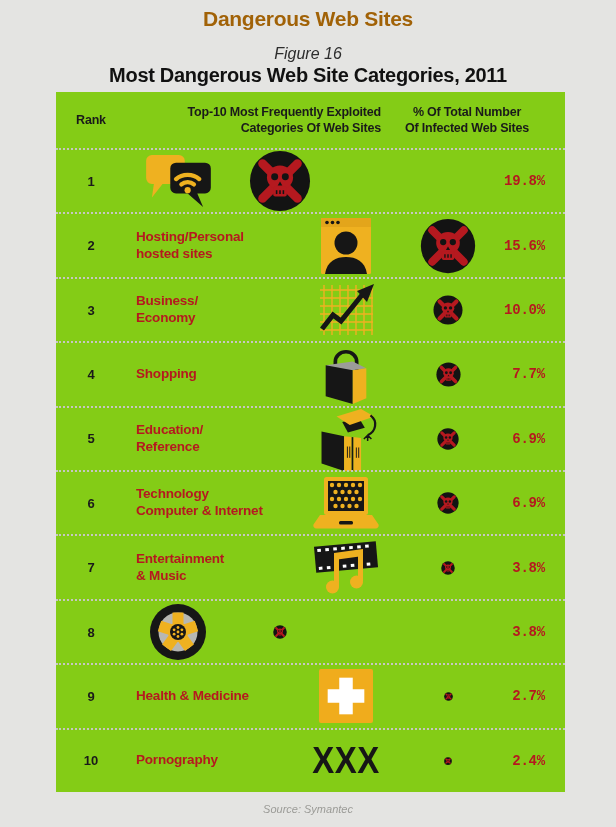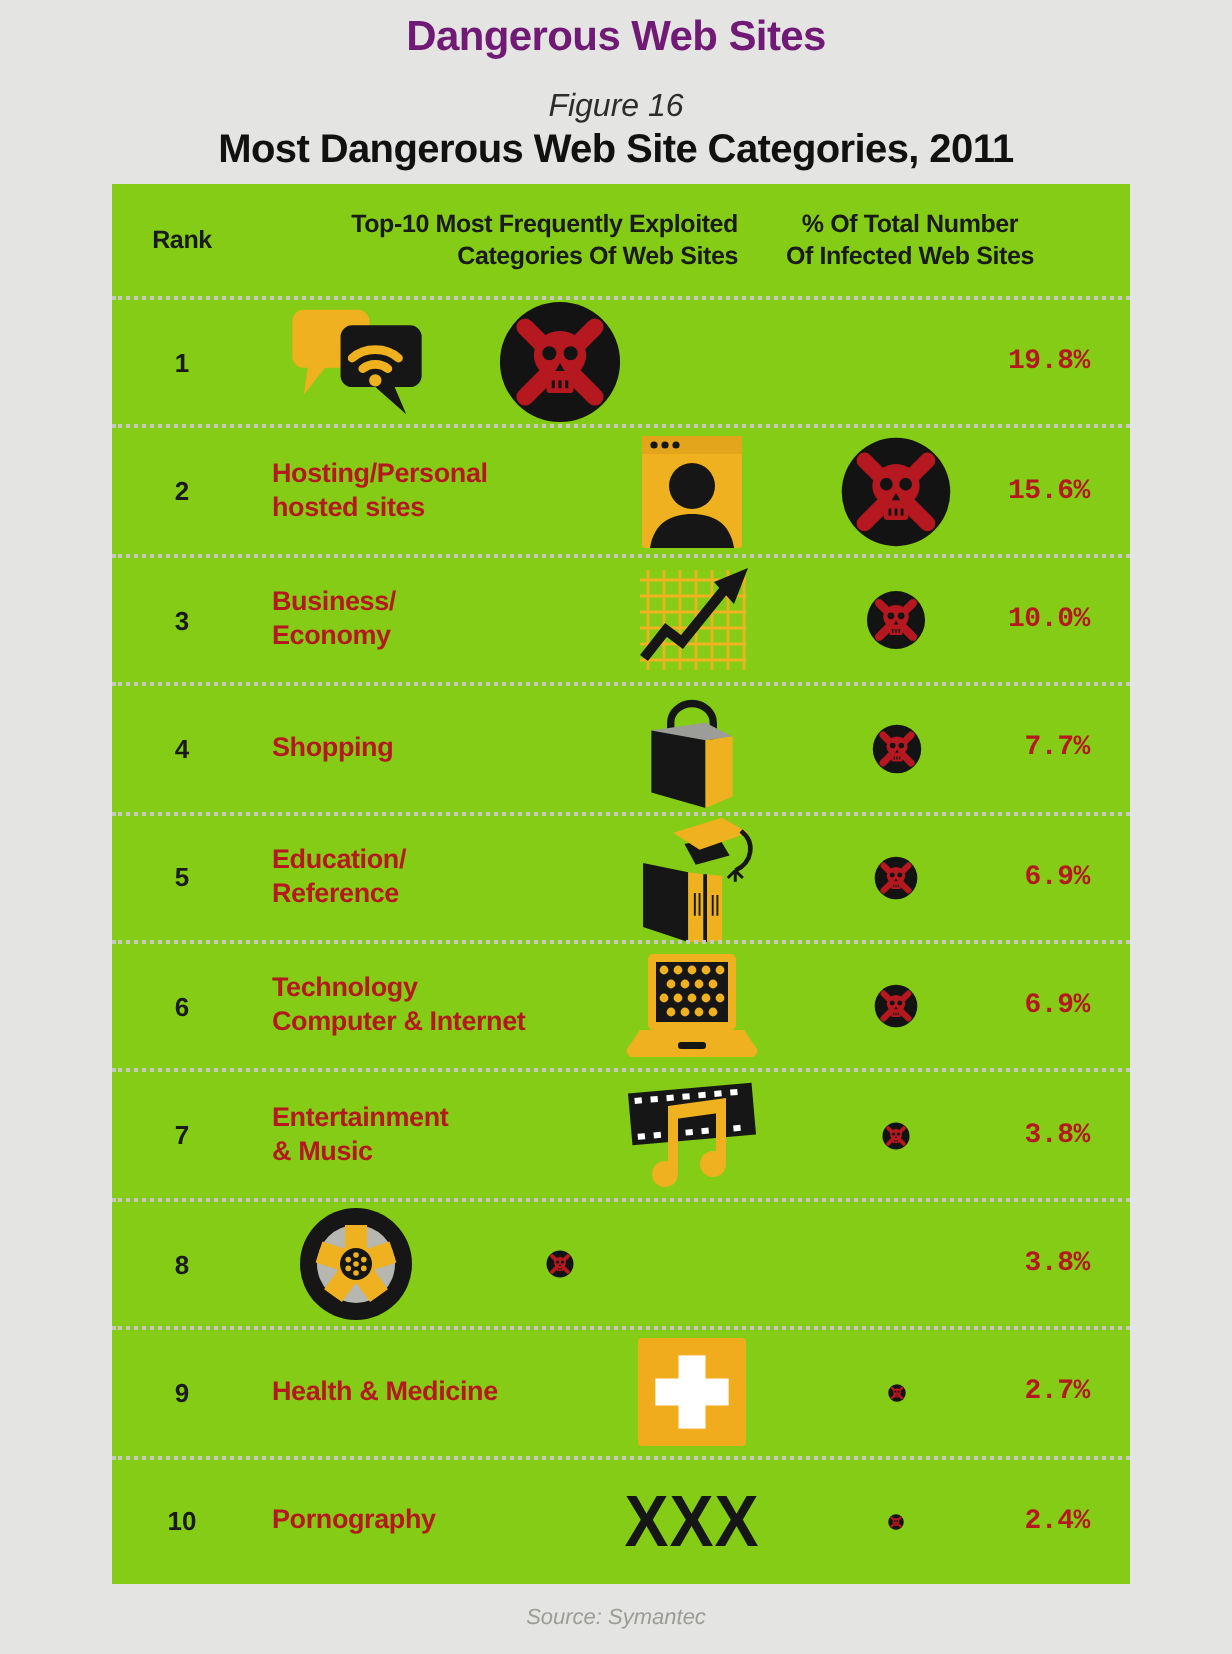--- a/index.html
+++ b/index.html
@@ -3,32 +3,32 @@
 <meta charset="utf-8">
 <style>
   html,body{margin:0;padding:0;}
   body{
     width:616px;height:827px;overflow:hidden;position:relative;
     background:#e4e4e2;
     font-family:"Liberation Sans","DejaVu Sans",sans-serif;
     color:#1a1a1a;
   }
   .masthead{text-align:center;}
-  .title{margin:7px 0 0;font-size:21px;font-weight:bold;letter-spacing:-0.3px;color:#701a75;}
+  .title{margin:7px 0 0;font-size:21px;font-weight:bold;letter-spacing:-0.3px;color:#a16207;}
   .figure-label{margin:14px 0 0;font-size:16px;font-style:italic;color:#2d2d2d;}
   .subtitle{margin:1px 0 0;font-size:20px;font-weight:bold;letter-spacing:-0.3px;color:#111;}
   .card{
     position:absolute;left:56px;top:92px;width:509px;height:700px;
     background:#84cc16;display:flex;flex-direction:column;
   }
   .thead{height:56px;display:flex;align-items:center;}
   .th{font-weight:bold;font-size:12.5px;line-height:1.3;white-space:pre-line;letter-spacing:-0.2px;text-align:right;}
   .th-rank{width:70px;text-align:center;}
   .th-cat{flex:1;padding-left:10px;}
-  .th-pct{width:172px;text-align:center;padding-right:24px;}
+  .th-pct{width:172px;text-align:center;padding-right:12px;}
   .row{flex:1;display:flex;align-items:center;border-top:2px dotted #c7c7c3;min-height:0;}
   .cell-rank{width:70px;text-align:center;font-size:13px;font-weight:bold;color:#1a1a1a;}
   .cell-cat{width:168px;padding-left:10px;box-sizing:border-box;
     font-size:13.5px;font-weight:bold;line-height:1.25;color:#b5191f;
     white-space:pre-line;letter-spacing:-0.2px;}
   .cell-icon{width:104px;display:flex;align-items:center;justify-content:center;}
   .cell-skull{width:100px;display:flex;align-items:center;justify-content:center;}
   .cell-pct{flex:1;text-align:right;padding-right:20px;
     font-size:14px;font-weight:bold;color:#b5191f;letter-spacing:-0.2px;font-family:Liberation Mono, monospace;}
   .xxx{font-size:33px;font-weight:bold;color:#161616;letter-spacing:0.5px;transform:scaleY(1.1);}

